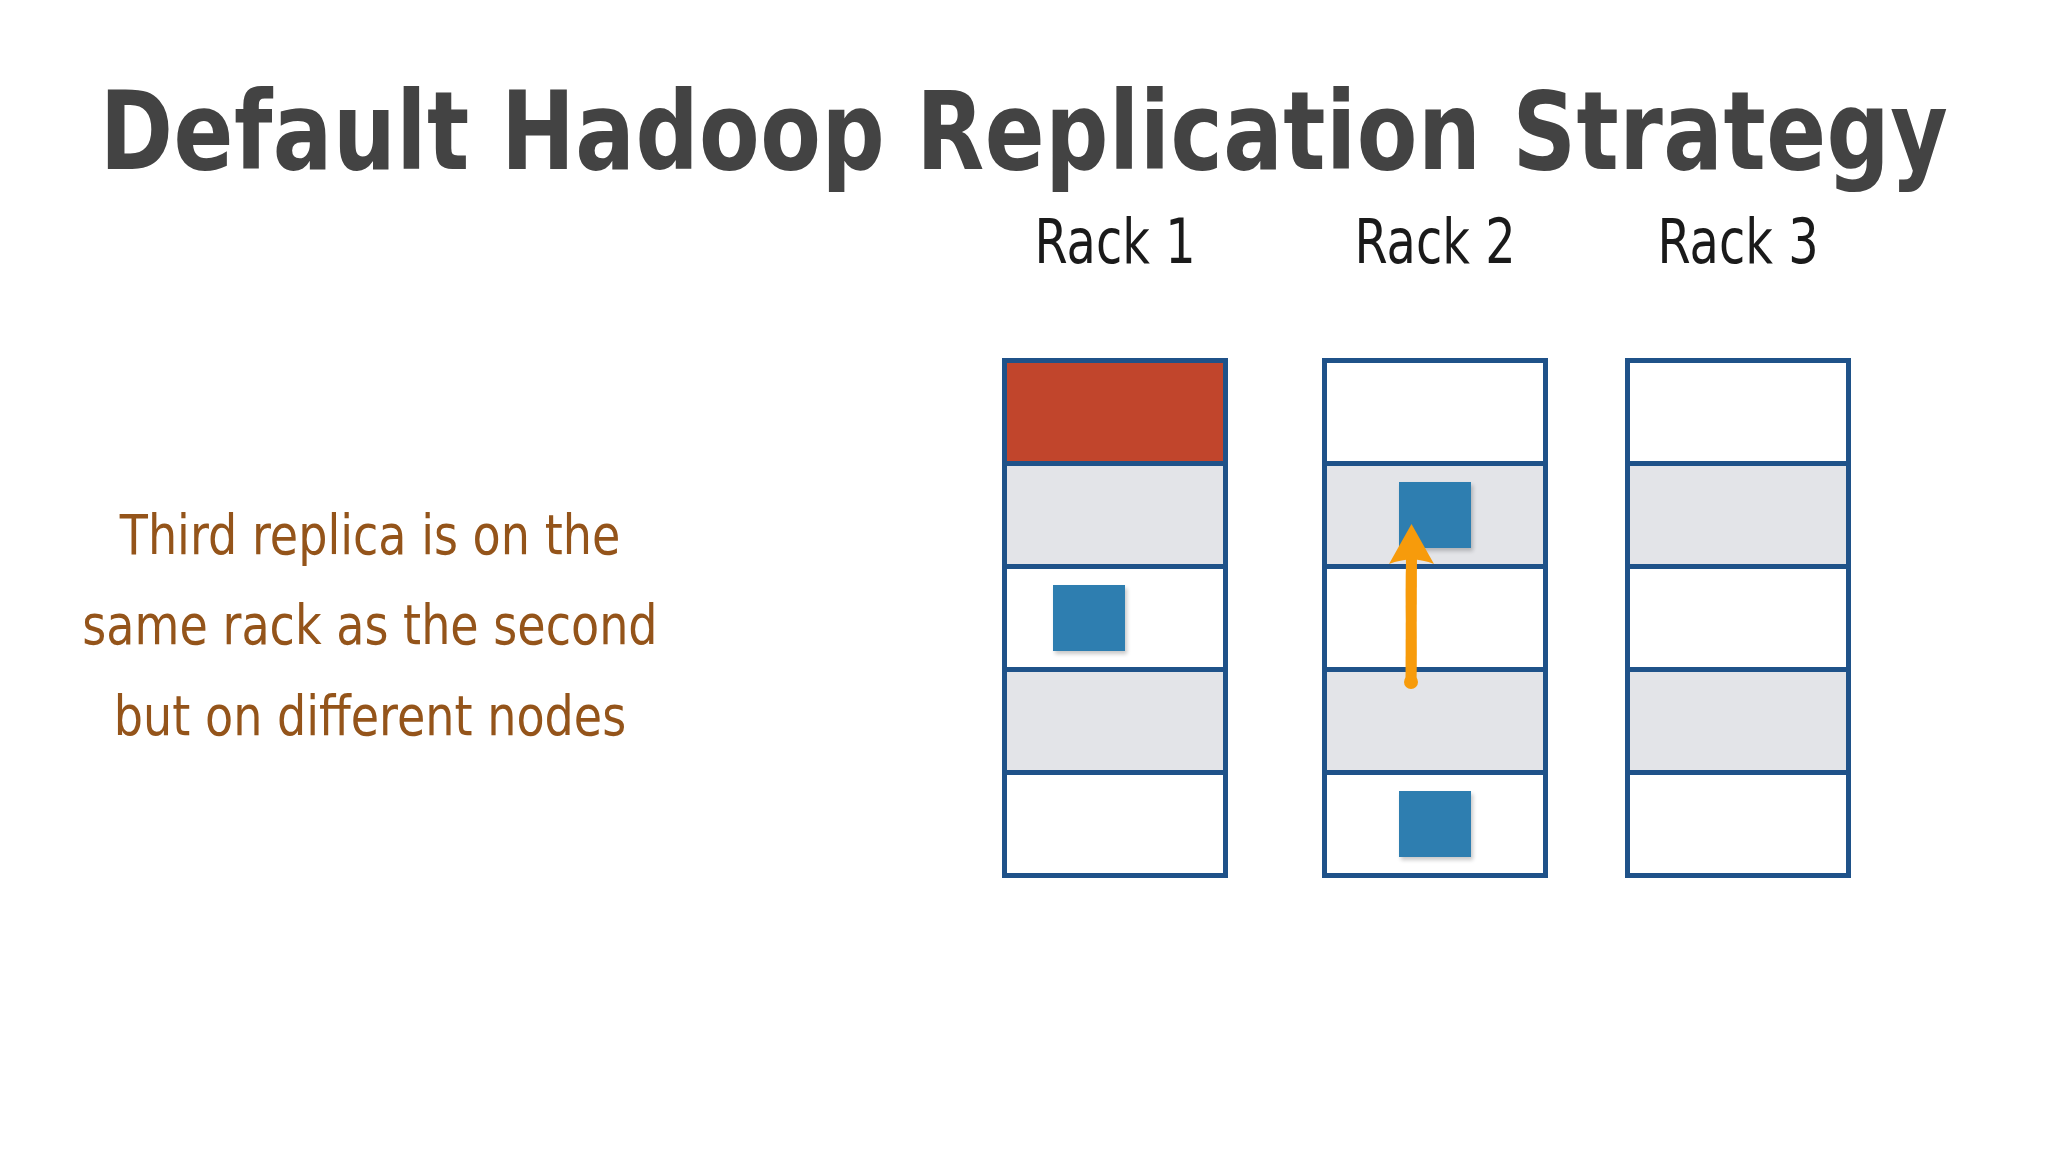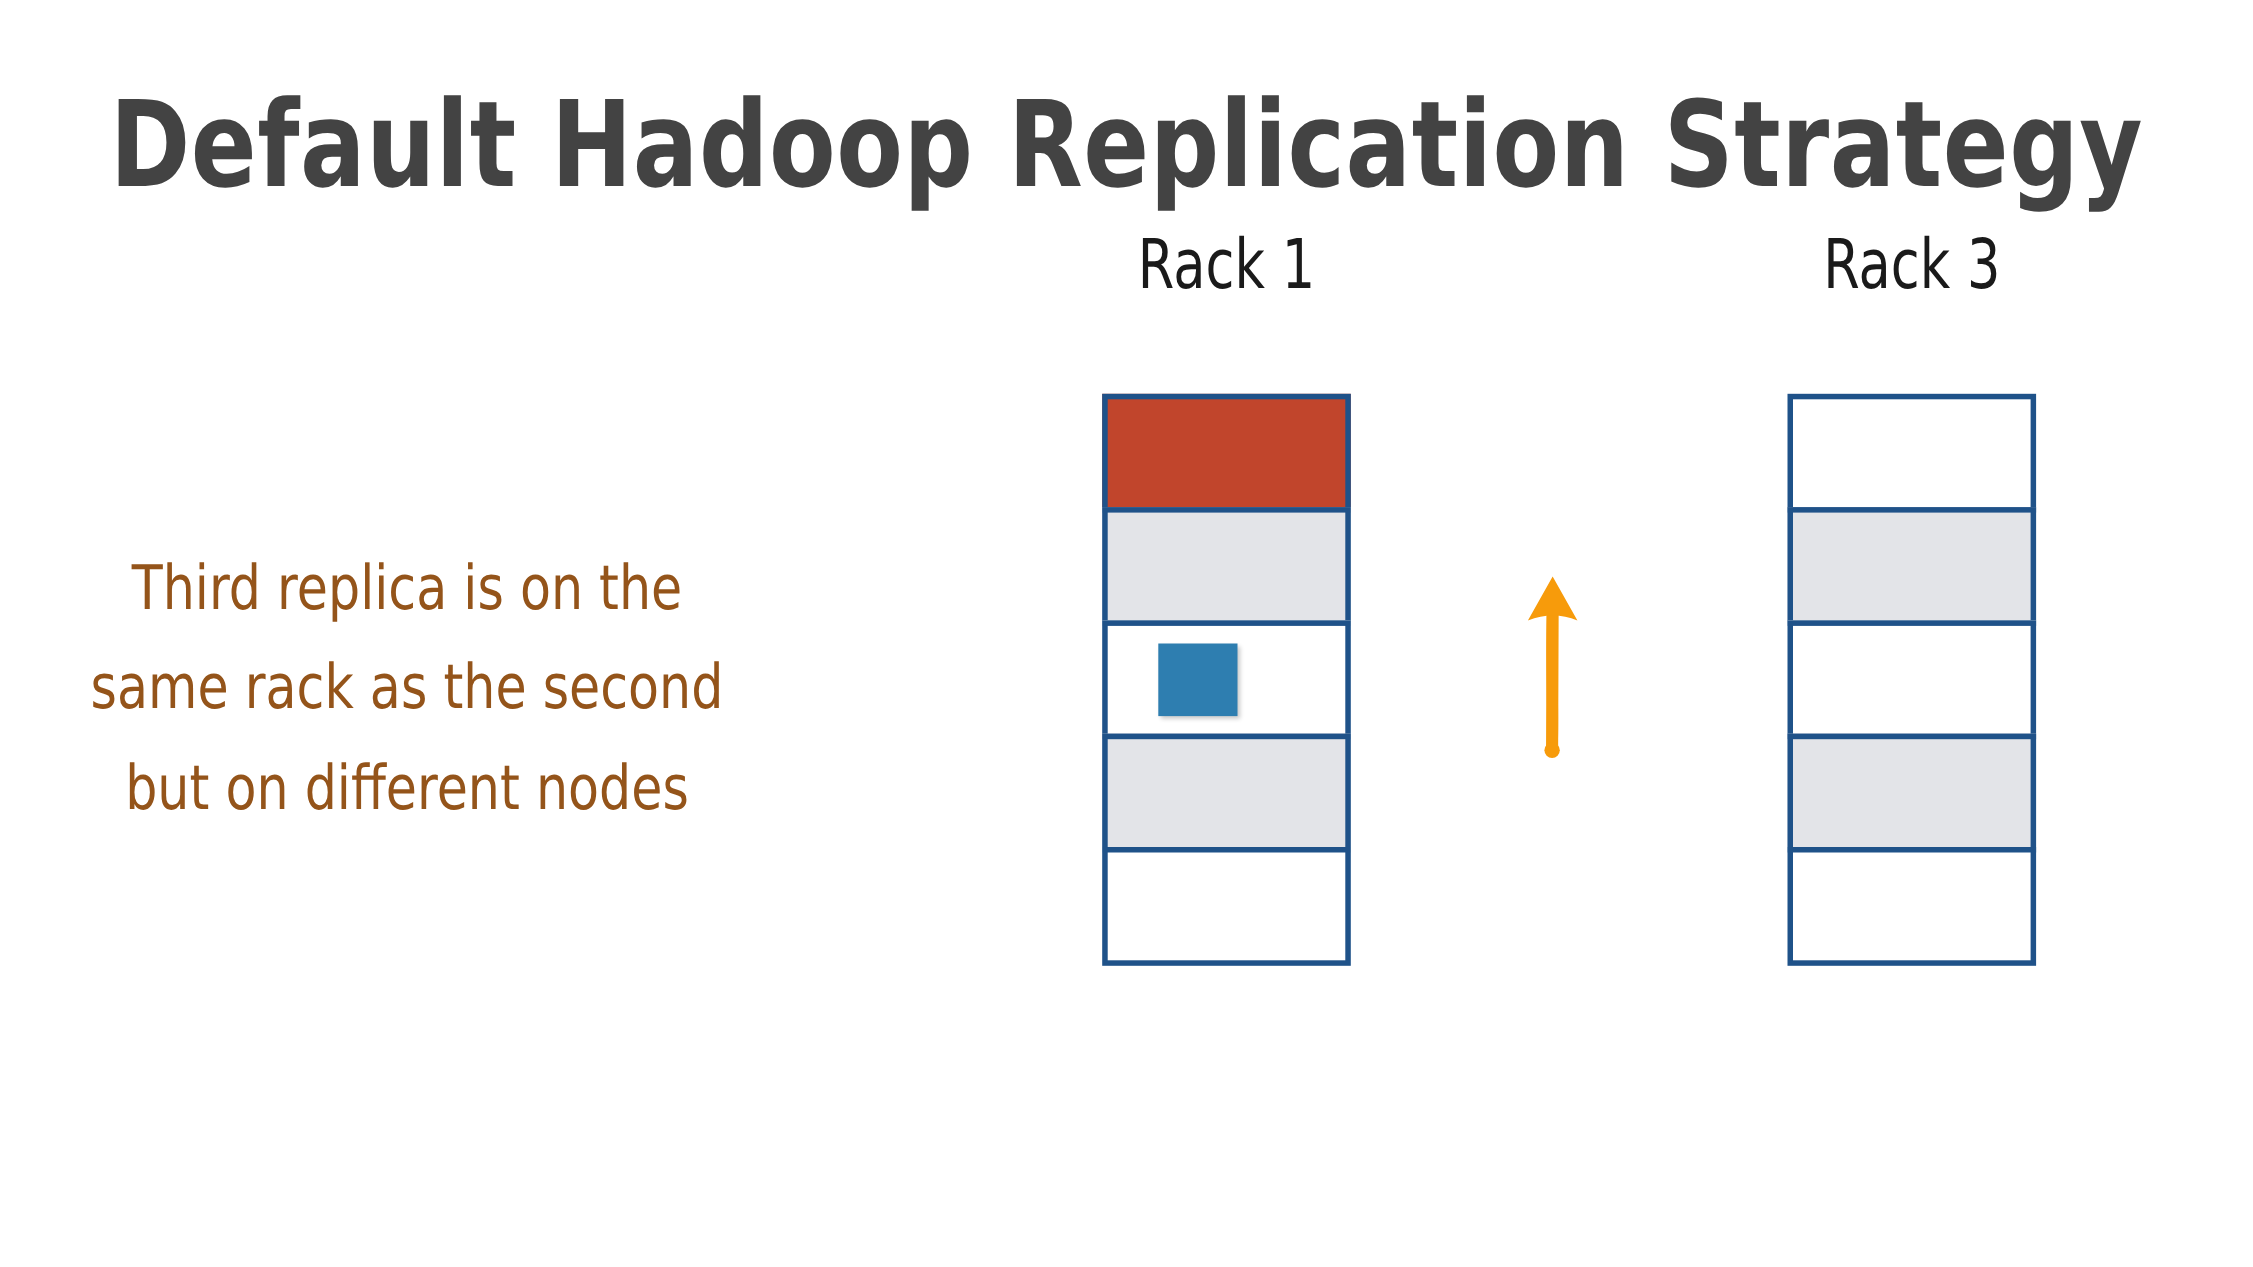--- a/index.html
+++ b/index.html
@@ -138,20 +138,34 @@
       <div class="rack-slot fill-red"></div>
       <div class="rack-slot fill-gray"></div>
       <div class="rack-slot fill-white">
         <div class="replica-block offset-left"></div>
       </div>
       <div class="rack-slot fill-gray"></div>
       <div class="rack-slot fill-white"></div>
     </div>
   </div>
 
+  <div class="rack-column col-1">
+    <div class="rack-label">Rack 2</div>
+    <div class="rack-body">
+      <div class="rack-slot fill-white"></div>
+      <div class="rack-slot fill-gray">
+        <div class="replica-block"></div>
+      </div>
+      <div class="rack-slot fill-white"></div>
+      <div class="rack-slot fill-gray"></div>
+      <div class="rack-slot fill-white">
+        <div class="replica-block"></div>
+      </div>
+    </div>
+  </div>
 
   <div class="rack-column col-2">
     <div class="rack-label">Rack 3</div>
     <div class="rack-body">
       <div class="rack-slot fill-white"></div>
       <div class="rack-slot fill-gray"></div>
       <div class="rack-slot fill-white"></div>
       <div class="rack-slot fill-gray"></div>
       <div class="rack-slot fill-white"></div>
     </div>

